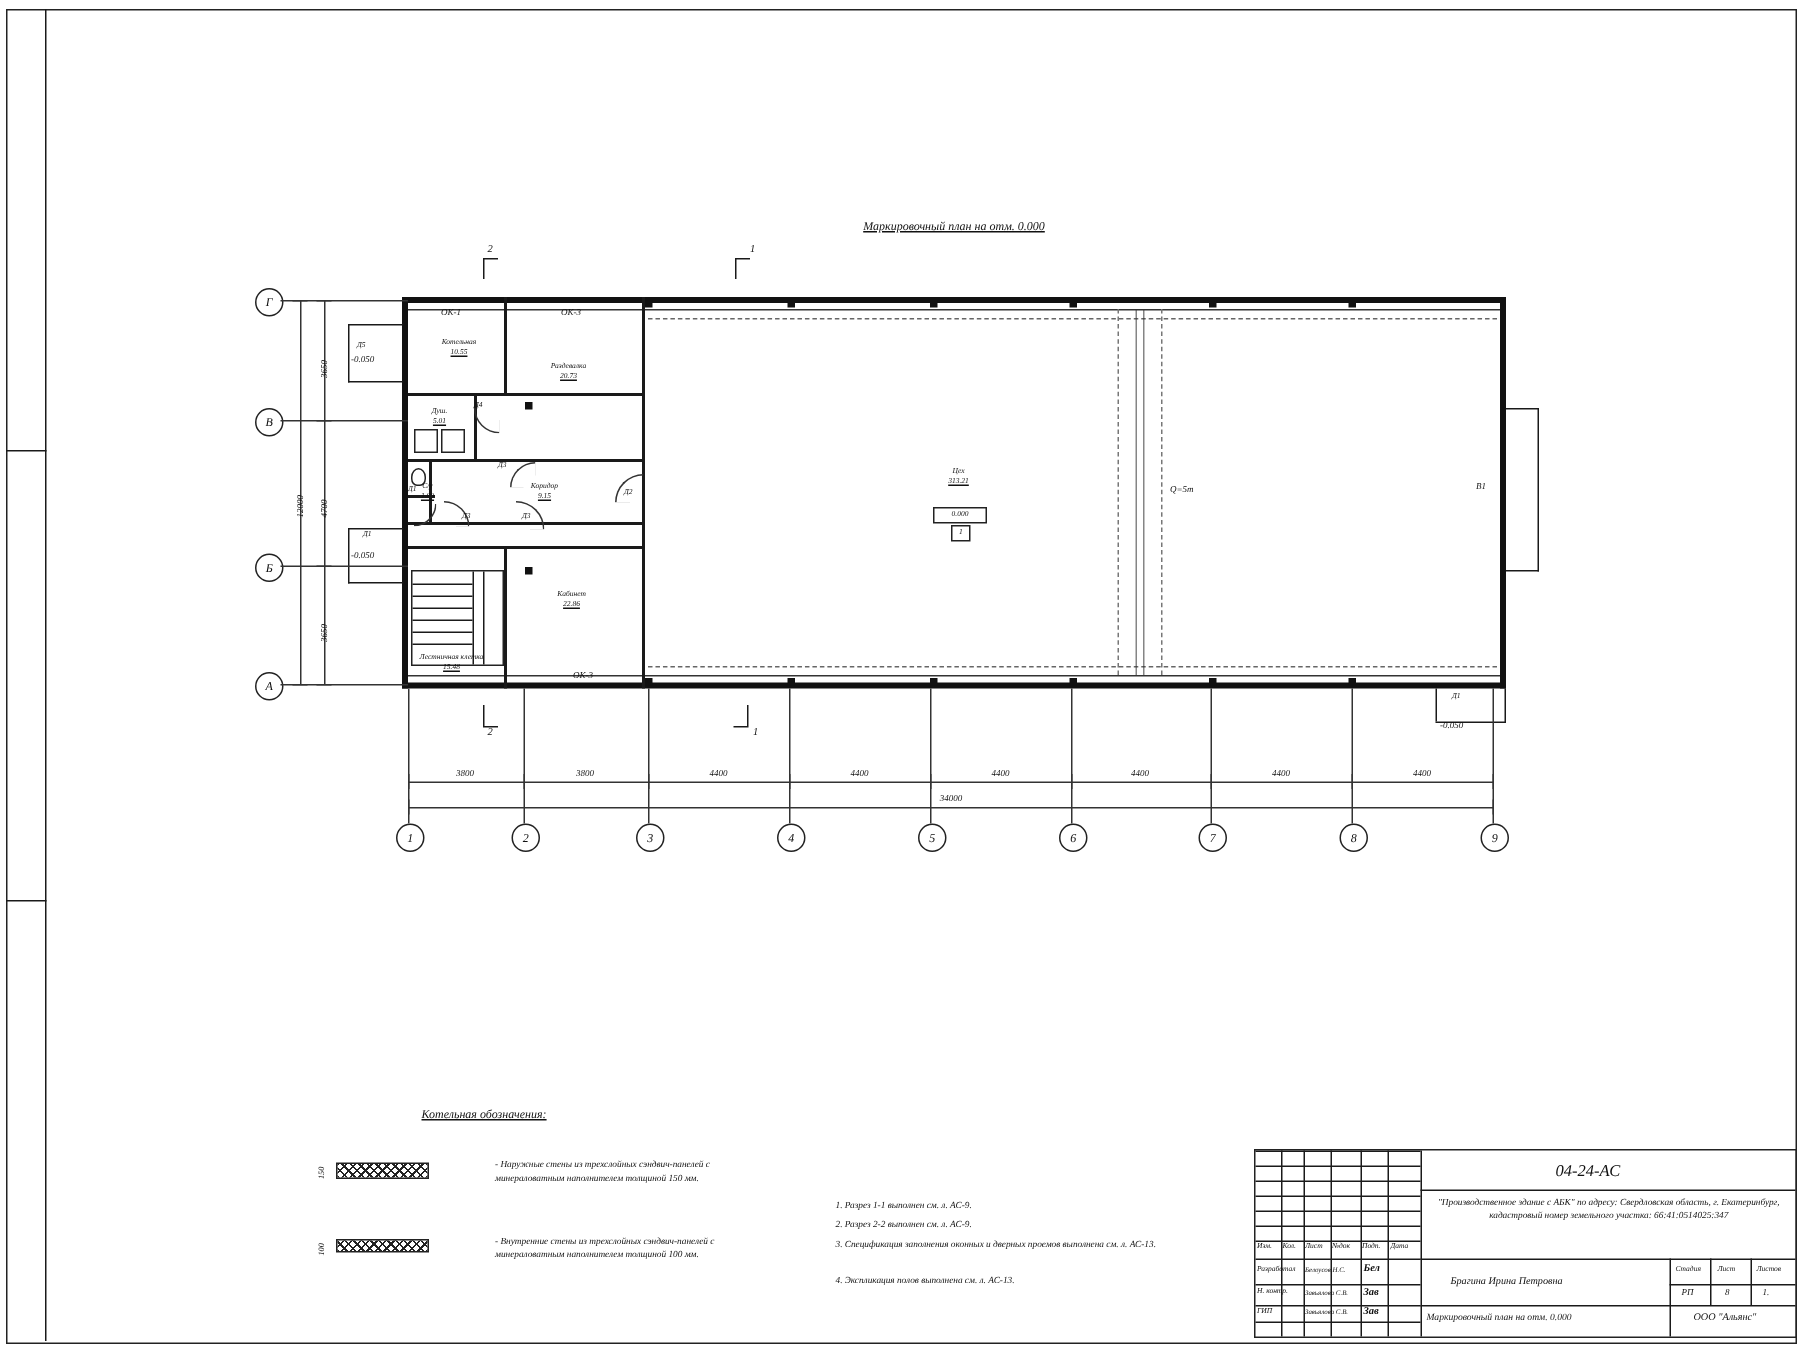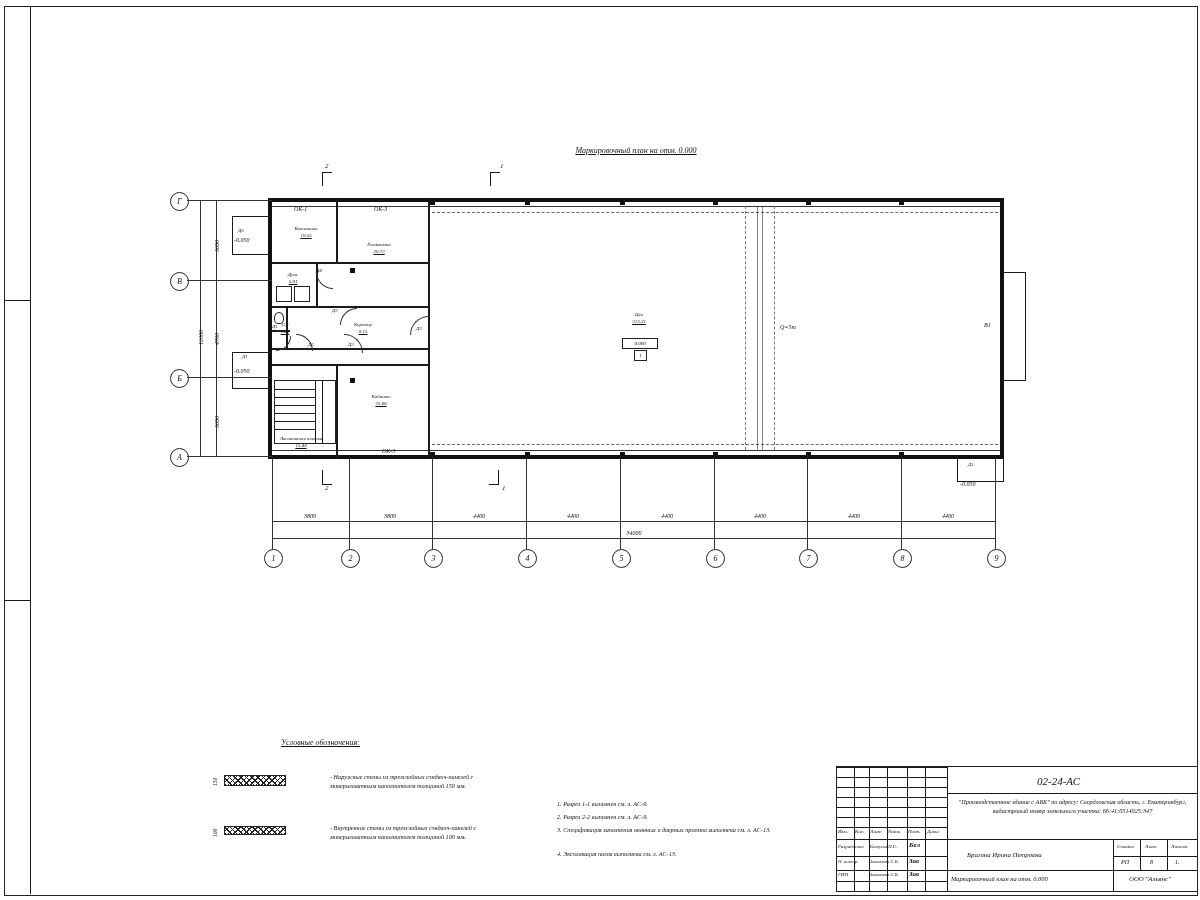--- a/index.html
+++ b/index.html
@@ -249,21 +249,21 @@
   <div class="txt ital" style="left:500px;top:162px;font-size:7px;">1</div>
 
   <div class="line" style="left:322px;top:470px;width:1px;height:14px;"></div>
   <div class="line" style="left:322px;top:484px;width:10px;height:1px;"></div>
   <div class="txt ital" style="left:325px;top:484px;font-size:7px;">2</div>
 
   <div class="line" style="left:498px;top:470px;width:1px;height:14px;"></div>
   <div class="line" style="left:489px;top:484px;width:10px;height:1px;"></div>
   <div class="txt ital" style="left:502px;top:484px;font-size:7px;">1</div>
 
-  <div class="txt title-ul" style="left:281px;top:738px;">Условные обозначения:</div>
+  <div class="txt title-ul" style="left:281px;top:738px;">Котельная обозначения:</div>
 
   <div class="abs hatchA" style="left:224px;top:775px;width:60px;height:9px;"></div>
   <div class="txt ital" style="left:212px;top:786px;font-size:5.5px;transform:rotate(-90deg);transform-origin:0 0;">150</div>
   <div class="txt legend-txt" style="left:330px;top:772px;white-space:normal;width:180px;">- Наружные стены из трехслойных сэндвич-панелей с минераловатным наполнителем толщиной 150 мм.</div>
 
   <div class="abs hatchA" style="left:224px;top:826px;width:60px;height:7px;"></div>
   <div class="txt ital" style="left:212px;top:837px;font-size:5.5px;transform:rotate(-90deg);transform-origin:0 0;">100</div>
   <div class="txt legend-txt" style="left:330px;top:823px;white-space:normal;width:180px;">- Внутренние стены из трехслойных сэндвич-панелей с минераловатным наполнителем толщиной 100 мм.</div>
 
   <div class="txt notes" style="left:557px;top:799px;">1. Разрез 1-1 выполнен см. л. АС-9.</div>
@@ -313,21 +313,21 @@
     </div>
 
     <div class="line" style="left:110px;top:26px;width:250px;height:1px;"></div>
     <div class="line" style="left:110px;top:72px;width:250px;height:1px;"></div>
     <div class="line" style="left:110px;top:103px;width:250px;height:1px;"></div>
     <div class="line" style="left:276px;top:72px;width:1px;height:52px;"></div>
     <div class="line" style="left:276px;top:89px;width:84px;height:1px;"></div>
     <div class="line" style="left:303px;top:72px;width:1px;height:31px;"></div>
     <div class="line" style="left:330px;top:72px;width:1px;height:31px;"></div>
 
-    <div class="txt" style="left:200px;top:8px;font-size:11px;font-style:italic;">02-24-АС</div>
+    <div class="txt" style="left:200px;top:8px;font-size:11px;font-style:italic;">04-24-АС</div>
     <div class="txt" style="left:114px;top:31px;width:243px;white-space:normal;font-size:6.2px;font-style:italic;line-height:1.45;text-align:center;">"Производственное здание с АБК" по адресу: Свердловская область, г. Екатеринбург, кадастровый номер земельного участка: 66:41:0514025:347</div>
     <div class="txt" style="left:130px;top:84px;font-size:6.8px;font-style:italic;">Брагина Ирина Петровна</div>
     <div class="txt" style="left:114px;top:108px;width:158px;white-space:normal;font-size:6.4px;font-style:italic;">Маркировочный план на отм. 0.000</div>
     <div class="txt" style="left:292px;top:108px;font-size:6.8px;font-style:italic;">ООО "Альянс"</div>
 
     <div class="txt ital" style="left:280px;top:77px;font-size:5px;">Стадия</div>
     <div class="txt ital" style="left:308px;top:77px;font-size:5px;">Лист</div>
     <div class="txt ital" style="left:334px;top:77px;font-size:5px;">Листов</div>
     <div class="txt ital" style="left:284px;top:92px;font-size:6px;">РП</div>
     <div class="txt ital" style="left:313px;top:92px;font-size:6px;">8</div>

